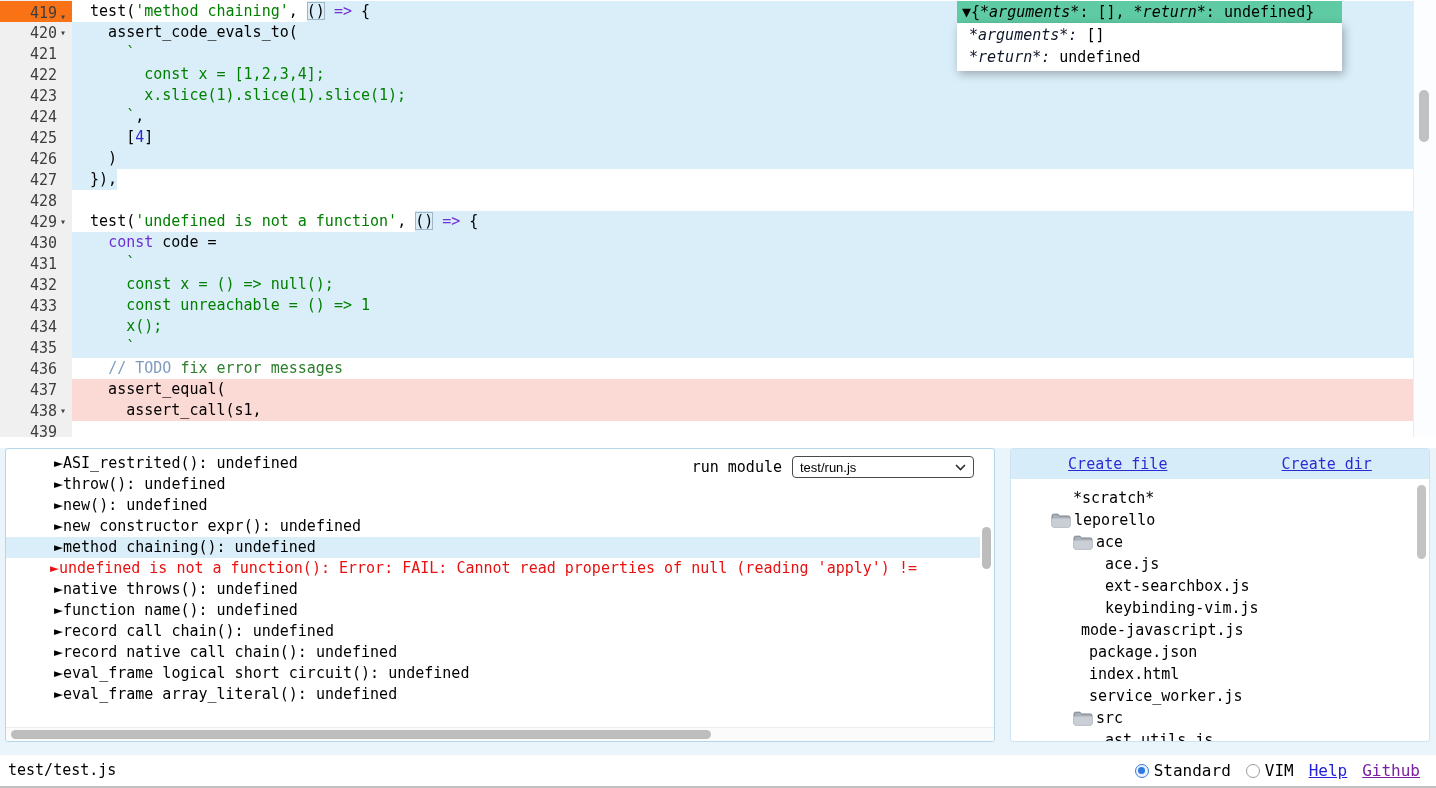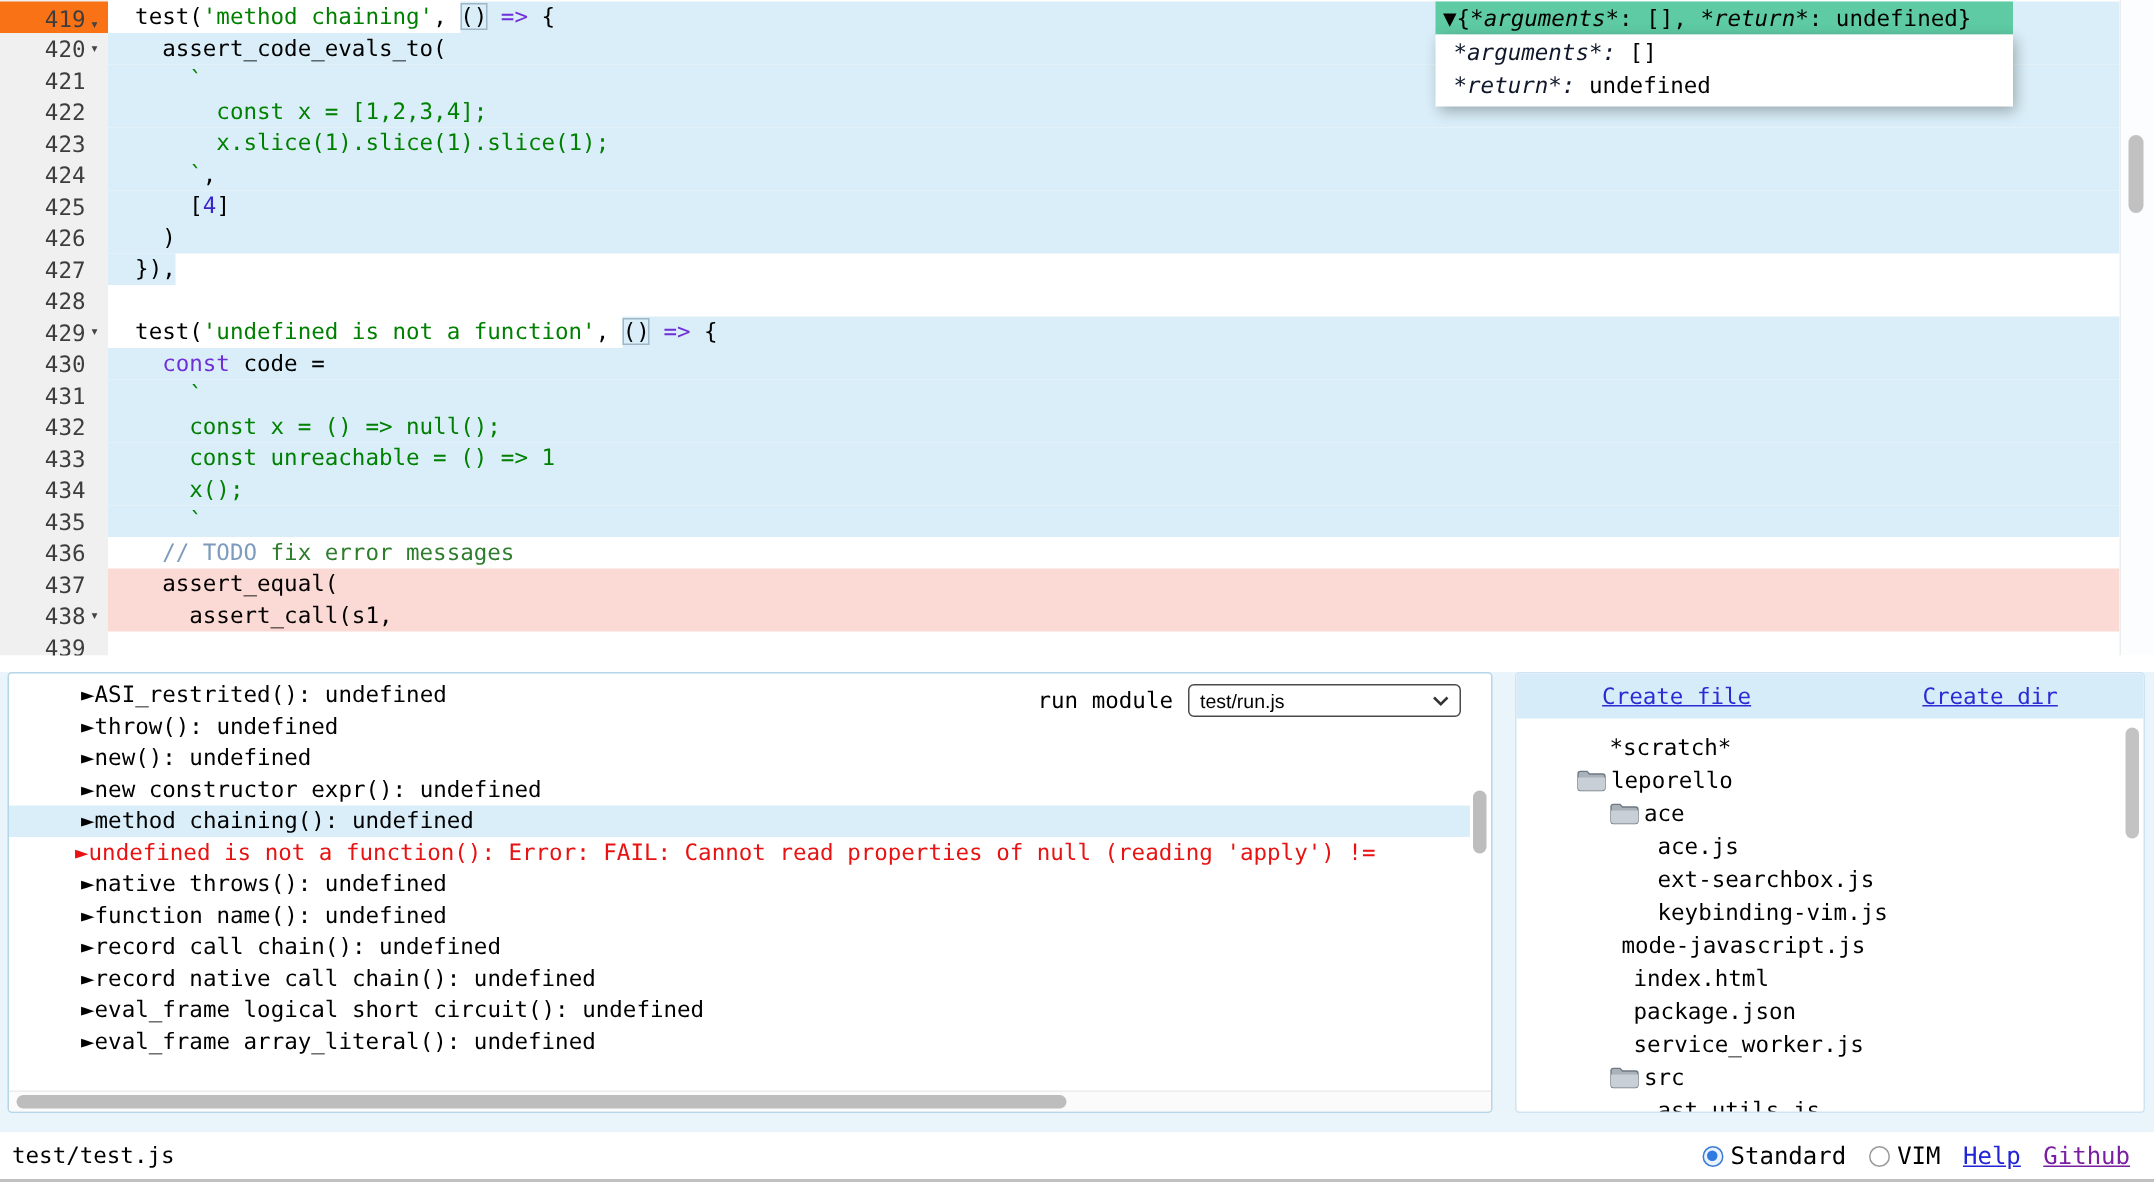--- a/index.html
+++ b/index.html
@@ -307,22 +307,22 @@
     <path d="M1 5.4 L19 5.4 L19 12.4 Q19 14 17.4 14 L2.6 14 Q1 14 1 12.4 Z" fill="#c9cfd6"></path>
   </svg><span>leporello</span></div>
         <div class="tree-row" style="padding-left: 30px;"><svg class="ficon" viewBox="0 0 20 15">
     <path d="M1 3 Q1 1.2 2.6 1.2 L7 1.2 L8.6 3 L17.4 3 Q19 3 19 4.6 L19 12.4 Q19 14 17.4 14 L2.6 14 Q1 14 1 12.4 Z" fill="#a9b1ba" stroke="#6f7780" stroke-width="0.9"></path>
     <path d="M1 5.4 L19 5.4 L19 12.4 Q19 14 17.4 14 L2.6 14 Q1 14 1 12.4 Z" fill="#c9cfd6"></path>
   </svg><span>ace</span></div>
         <div class="tree-row" style="padding-left: 62px;"><span>ace.js</span></div>
         <div class="tree-row" style="padding-left: 62px;"><span>ext-searchbox.js</span></div>
         <div class="tree-row" style="padding-left: 62px;"><span>keybinding-vim.js</span></div>
         <div class="tree-row" style="padding-left: 38px;"><span>mode-javascript.js</span></div>
+        <div class="tree-row" style="padding-left: 46px;"><span>package.json</span></div>
         <div class="tree-row" style="padding-left: 46px;"><span>index.html</span></div>
-        <div class="tree-row" style="padding-left: 46px;"><span>package.json</span></div>
         <div class="tree-row" style="padding-left: 46px;"><span>service_worker.js</span></div>
         <div class="tree-row" style="padding-left: 30px;"><svg class="ficon" viewBox="0 0 20 15">
     <path d="M1 3 Q1 1.2 2.6 1.2 L7 1.2 L8.6 3 L17.4 3 Q19 3 19 4.6 L19 12.4 Q19 14 17.4 14 L2.6 14 Q1 14 1 12.4 Z" fill="#a9b1ba" stroke="#6f7780" stroke-width="0.9"></path>
     <path d="M1 5.4 L19 5.4 L19 12.4 Q19 14 17.4 14 L2.6 14 Q1 14 1 12.4 Z" fill="#c9cfd6"></path>
   </svg><span>src</span></div>
         <div class="tree-row" style="padding-left: 62px;"><span>ast_utils.js</span></div>
       </div>
     <div class="tree-vthumb"></div>
   </div>
 

